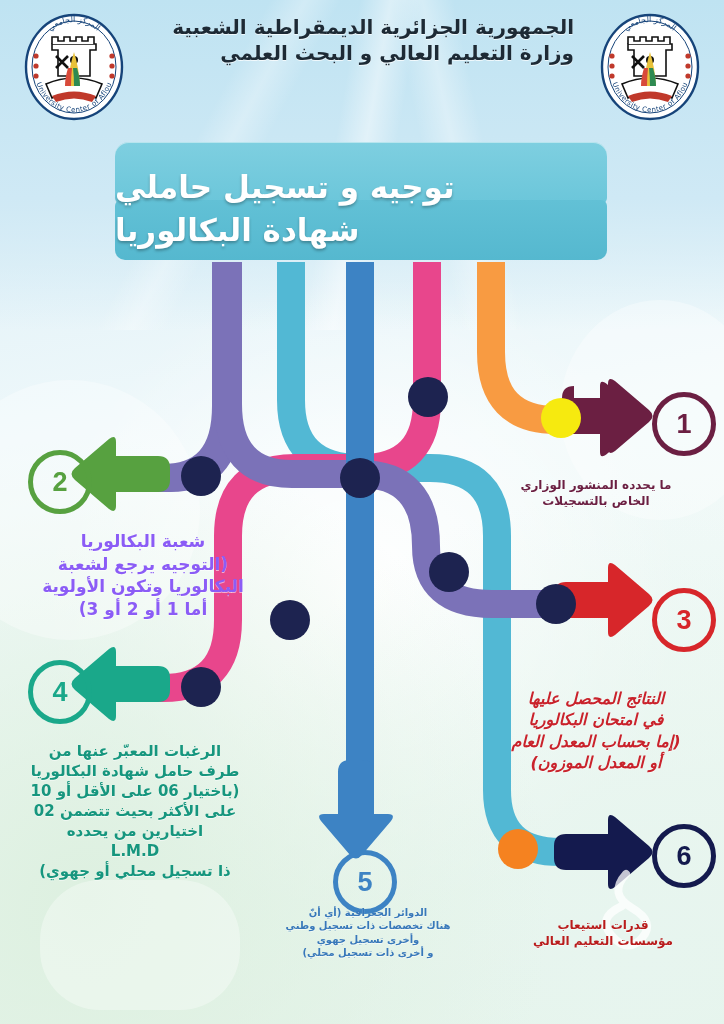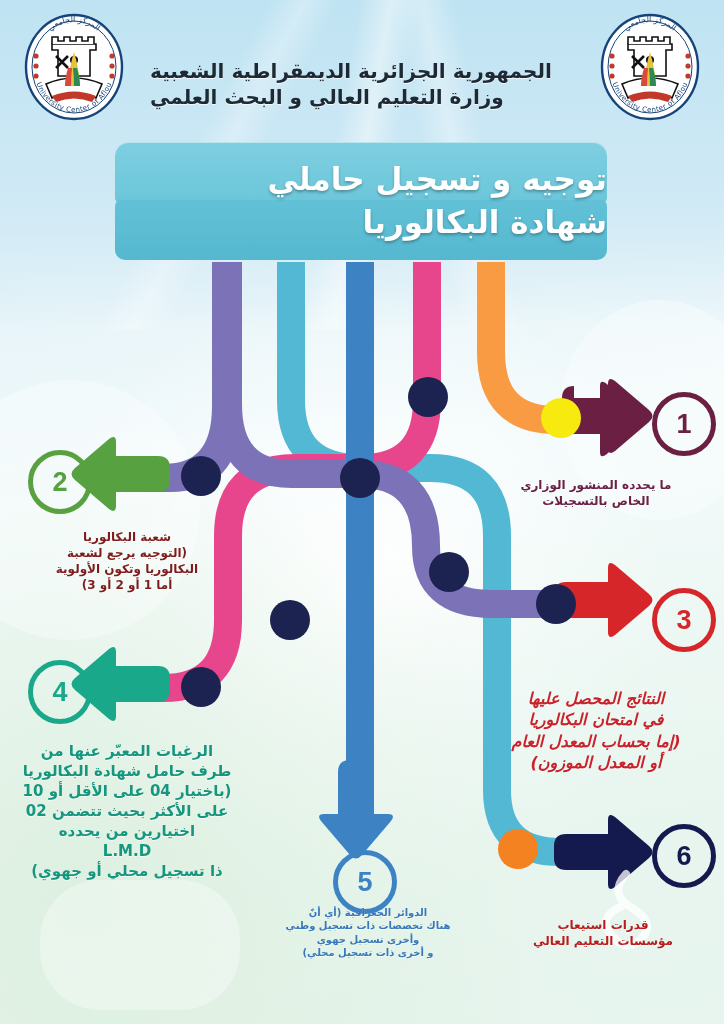--- a/index.html
+++ b/index.html
@@ -35,45 +35,44 @@
   .header{position:absolute;left:0;top:0;width:724px;height:140px;}
   .logo{
     position:absolute;top:12px;width:104px;height:110px;
   }
   .logo.left{left:22px;}
   .logo.right{right:22px;}
   .logo svg{width:100%;height:100%;display:block;}
 
   .ministry{
     position:absolute;left:150px;right:150px;top:14px;
-    text-align:left;color:#1d2a35;
+    text-align:right;color:#1d2a35;
     font-family:"DejaVu Sans","Liberation Sans",sans-serif;
     font-weight:700;line-height:1.30;
     text-shadow:0 1px 0 rgba(255,255,255,.7);
-    margin-top:44px;
   }
   .ministry div{font-size:20px;letter-spacing:-0.3px;}
   .ministry div.l3{font-size:18.5px;}
 
   
   .title-wrap{position:absolute;left:115px;top:142px;width:492px;height:118px;}
   .title-top{
     position:absolute;left:0;top:0;width:492px;height:62px;
     background:linear-gradient(180deg,#7ecfe0 0%,#6bc6da 100%);
     border-radius:14px 14px 6px 6px;
     box-shadow:0 1px 0 rgba(255,255,255,.45) inset;
   }
   .title-bot{
     position:absolute;left:0;top:58px;width:492px;height:60px;
     background:linear-gradient(180deg,#62c1d6 0%,#55b8cf 100%);
     border-radius:6px 6px 10px 10px;
   }
   .title-text{
-    position:absolute;left:0;top:0;width:492px;height:118px;
-    display:flex;flex-direction:column;align-items:flex-start;justify-content:center;
+    position:absolute;left:0;top:8px;width:492px;height:118px;
+    display:flex;flex-direction:column;align-items:flex-end;justify-content:center;
     color:#fff;font-weight:700;font-size:31px;line-height:1.38;
     text-shadow:0 2px 3px rgba(0,0,0,.28);
   }
 
   
   .pipes{position:absolute;left:0;top:0;width:724px;height:1024px;}
 
   
   .badge{
     position:absolute;width:54px;height:54px;border-radius:50%;
@@ -258,38 +257,38 @@
   </div>
   <div class="badge" style="left:652px;top:824px;border:5px solid #141a4e;color:#141a4e;">
     <span>6</span>
   </div>
 
   <div class="cap" style="left:480px;top:478px;width:232px;color:#6b1f42;font-size:12px;">
     <div>ما يحدده المنشور الوزاري</div>
     <div>الخاص بالتسجيلات</div>
   </div>
 
-  <div class="cap" style="left:8px;top:530px;width:238px;color:#7f1d1d;font-size:12px;">
+  <div class="cap" style="left:24px;top:530px;width:238px;color:#8b5cf6;font-size:17px;">
     <div>شعبة البكالوريا</div>
     <div>(التوجيه يرجع لشعبة</div>
     <div>البكالوريا وتكون الأولوية</div>
     <div>أما 1 أو 2 أو 3)</div>
   </div>
 
   <div class="cap" style="left:476px;top:688px;width:240px;color:#c9222b;font-size:16px;font-style:italic;">
     <div>النتائج المحصل عليها</div>
     <div>في امتحان البكالوريا</div>
     <div>(إما بحساب المعدل العام</div>
     <div>أو المعدل الموزون)</div>
   </div>
 
-  <div class="cap" style="left:4px;top:742px;width:246px;color:#16967e;font-size:15px;">
+  <div class="cap" style="left:12px;top:742px;width:246px;color:#16967e;font-size:15px;">
     <div>الرغبات المعبّر عنها من</div>
     <div>طرف حامل شهادة البكالوريا</div>
-    <div>(باختيار 04 على الأقل أو 10</div>
+    <div>(باختيار 06 على الأقل أو 10</div>
     <div>على الأكثر بحيث تتضمن 02</div>
     <div>اختيارين من يحدده</div>
     <div class="lmd">L.M.D</div>
     <div>ذا تسجيل محلي أو جهوي)</div>
   </div>
 
   <div class="cap" style="left:222px;top:906px;width:292px;color:#3878ba;font-size:10px;">
     <div>الدوائر الجغرافية (أي أنّ</div>
     <div>هناك تخصصات ذات تسجيل وطني</div>
     <div>وأخرى تسجيل جهوي</div>

